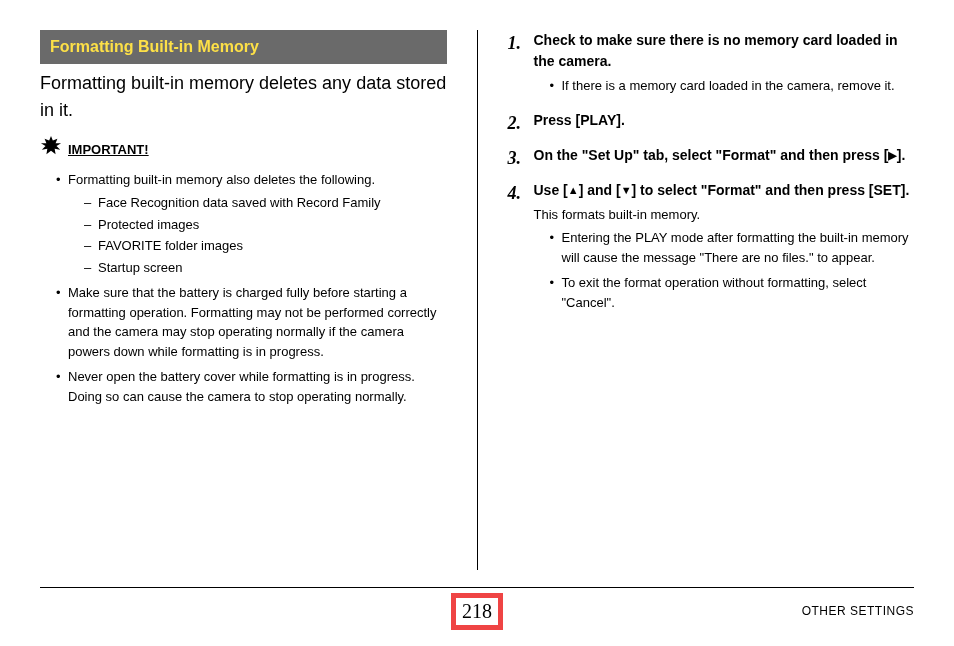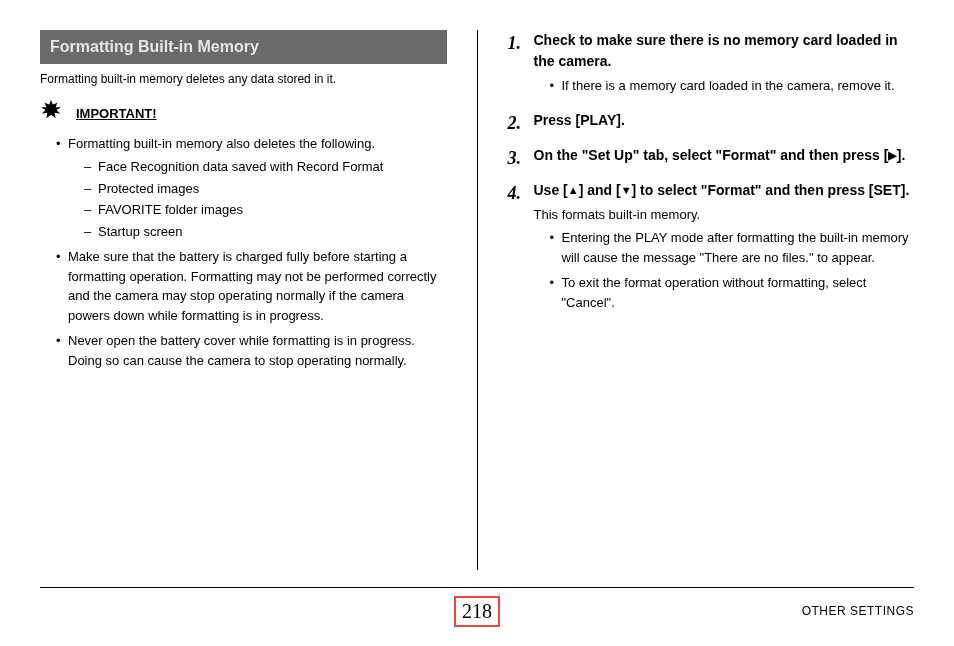--- a/index.html
+++ b/index.html
@@ -20,34 +20,34 @@
     line-height: 1.5;
   }
   .vline {
     width: 1px;
     background: #000;
     height: 540px;
     align-self: stretch;
   }
   .section-header {
     background: #6a6a6a;
-    color: #e5e5e5;
+    color: #fde047;
     font-weight: bold;
     font-size: 16px;
     padding: 5px 10px;
     margin-bottom: 6px;
   }
   .intro {
-    font-size: 12px;
+    font-size: 18px;
     margin-bottom: 12px;
   }
   .important-row {
     display: flex;
     align-items: center;
-    gap: 14px;
+    gap: 6px;
     margin-bottom: 6px;
   }
   .important-label {
     font-weight: bold;
     font-size: 13px;
     text-decoration: underline;
   }
   ul.bullets {
     list-style: none;
     padding-left: 16px;
@@ -115,21 +115,21 @@
     margin-bottom: 6px;
   }
   .footer-row {
     display: flex;
     align-items: center;
     justify-content: center;
     position: relative;
     height: 34px;
   }
   .page-num-box {
-    border: 2px solid #ef4444;
+    border: 5px solid #ef4444;
     padding: 2px 6px;
     font-family: "Times New Roman", serif;
     font-size: 20px;
   }
   .footer-section {
     position: absolute;
     right: 0;
     font-size: 12px;
     letter-spacing: 0.5px;
   }
@@ -150,21 +150,21 @@
             <polygon points="12,0 14,5 19,3 17,8 23,8 18,11 22,15 16,14 17,20 12,16 7,20 8,14 2,15 6,11 1,8 7,8 5,3 10,5" fill="#000"></polygon>
           </svg>
         </span>
         <span class="important-label">IMPORTANT!</span>
       </div>
 
       <ul class="bullets">
         <li>
           <span>Formatting built-in memory also deletes the following.</span>
           <ul class="dashes">
-            <li>Face Recognition data saved with Record Format</li>
+            <li>Face Recognition data saved with Record Family</li>
             <li>Protected images</li>
             <li>FAVORITE folder images</li>
             <li>Startup screen</li>
           </ul>
         </li>
         <li>Make sure that the battery is charged fully before starting a formatting operation. Formatting may not be performed correctly and the camera may stop operating normally if the camera powers down while formatting is in progress.</li>
         <li>Never open the battery cover while formatting is in progress. Doing so can cause the camera to stop operating normally.</li>
       </ul>
     </div>
 

